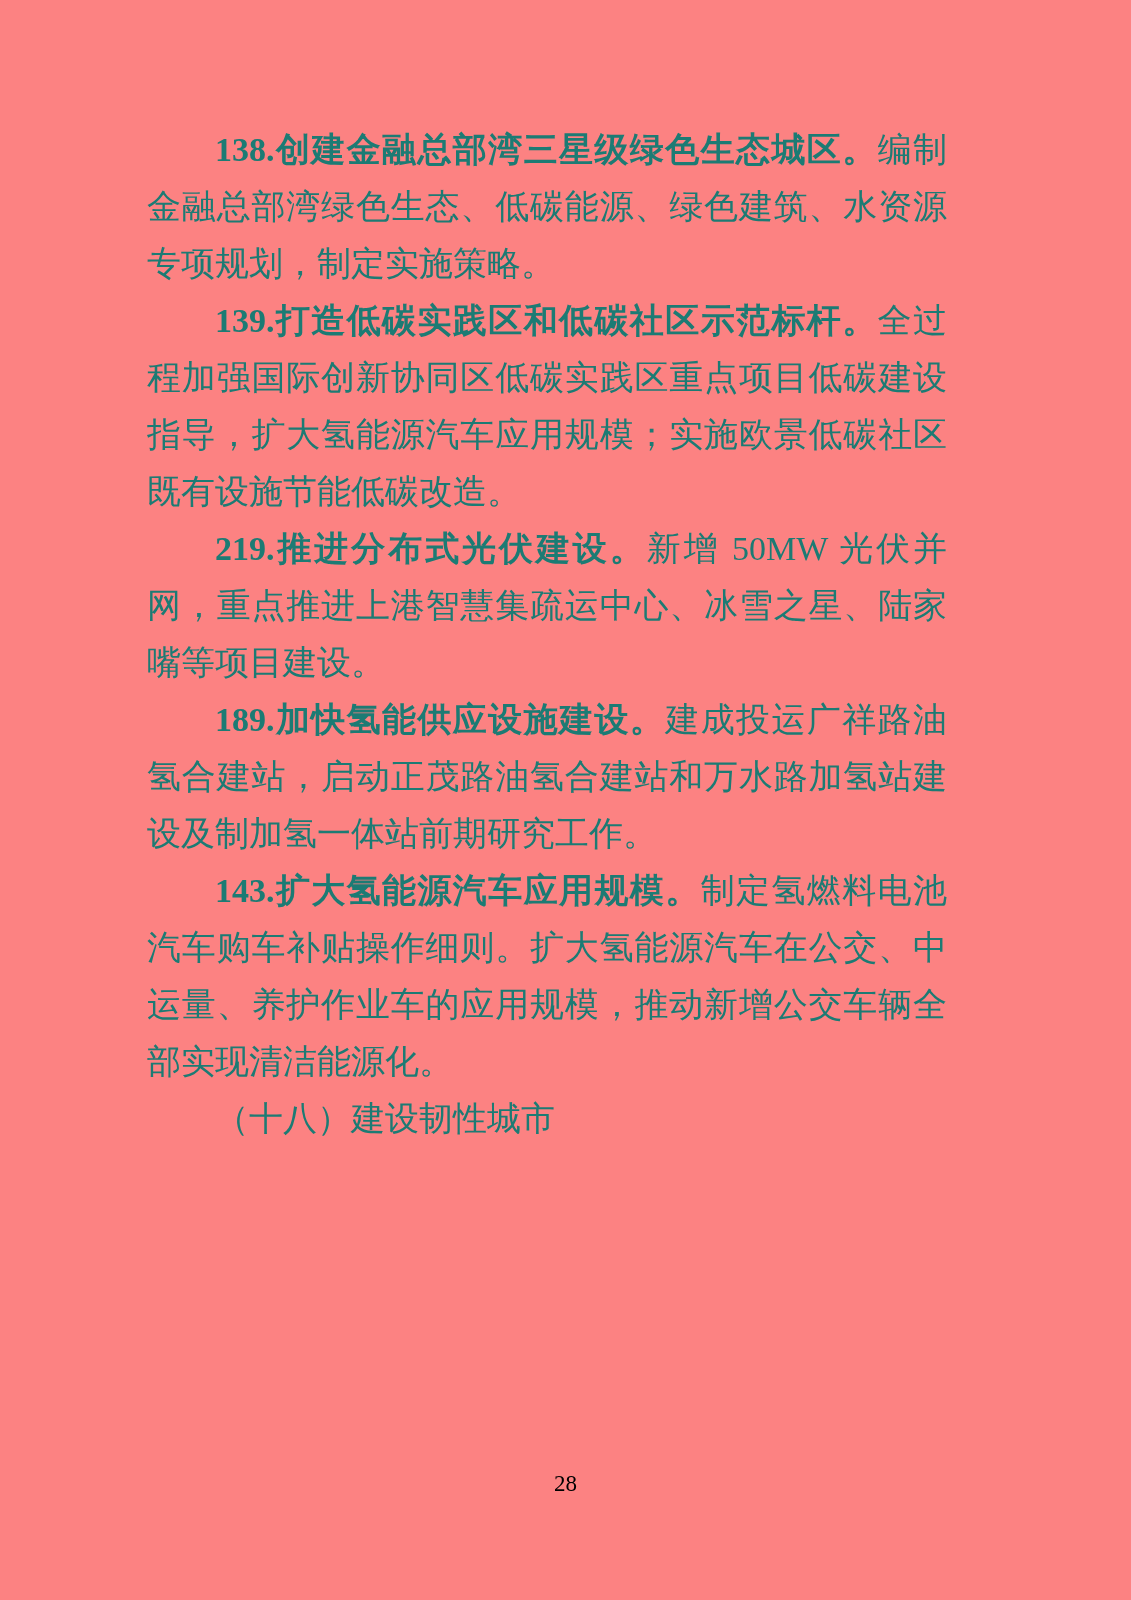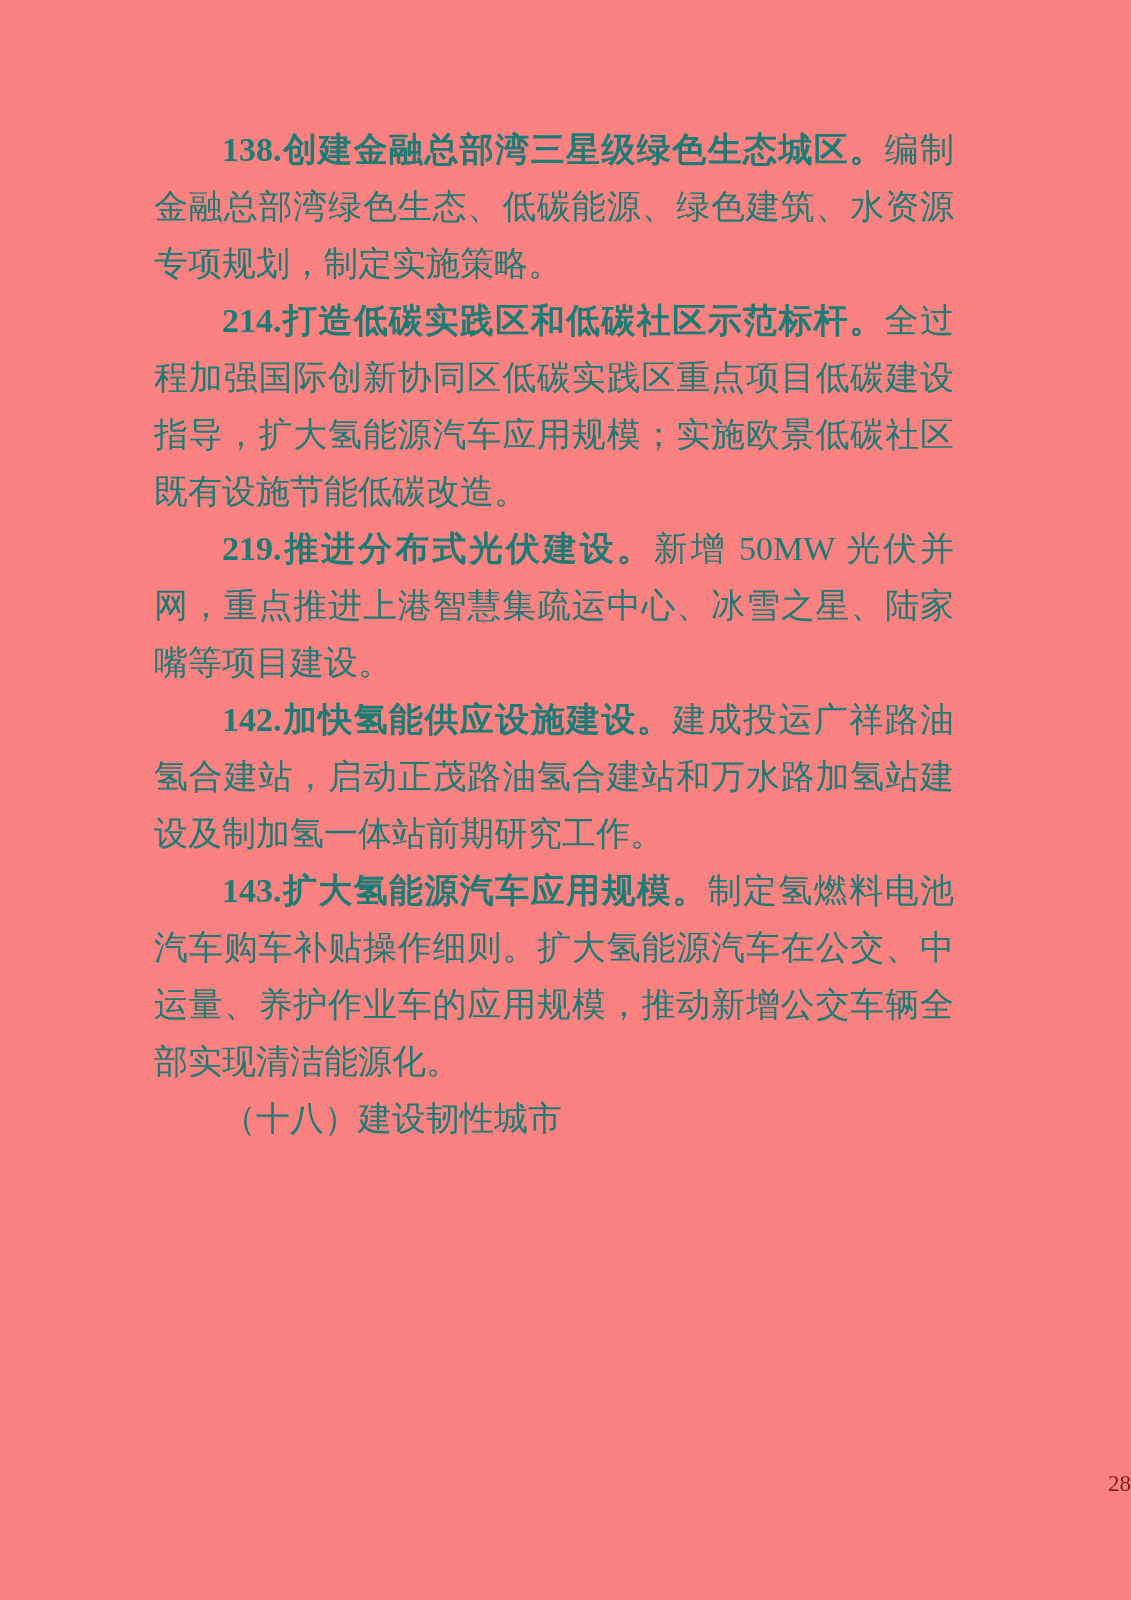--- a/index.html
+++ b/index.html
@@ -12,61 +12,61 @@
     width: 1131px;
     height: 1600px;
     background: #FC8282;
     overflow: hidden;
     font-family: "Liberation Serif", "DejaVu Serif", serif;
     color: #1C7B74;
   }
   .text-body {
     position: absolute;
     top: 121px;
-    left: 154px;
+    left: 147px;
     width: 800px;
     font-size: 34px;
     line-height: 57px;
     text-align: justify;
   }
   .para {
     margin: 0;
     text-indent: 2em;
   }
   .para .lead {
     font-weight: bold;
   }
   .para.heading {
     font-weight: normal;
   }
   .page-number {
     position: absolute;
     top: 1468px;
     left: 0;
     width: 100%;
-    text-align: right;
+    text-align: center;
     font-size: 23px;
     line-height: 32px;
-    color: #7f1d1d;
+    color: #000000;
   }
 </style>
 </head>
 <body>
 
 <div class="page">
   <div class="text-body">
 
     <p class="para"><span class="lead">138.创建金融总部湾三星级绿色生态城区。</span><span class="body">编制金融总部湾绿色生态、低碳能源、绿色建筑、水资源专项规划，制定实施策略。</span></p>
 
-    <p class="para"><span class="lead">214.打造低碳实践区和低碳社区示范标杆。</span><span class="body">全过程加强国际创新协同区低碳实践区重点项目低碳建设指导，扩大氢能源汽车应用规模；实施欧景低碳社区既有设施节能低碳改造。</span></p>
+    <p class="para"><span class="lead">139.打造低碳实践区和低碳社区示范标杆。</span><span class="body">全过程加强国际创新协同区低碳实践区重点项目低碳建设指导，扩大氢能源汽车应用规模；实施欧景低碳社区既有设施节能低碳改造。</span></p>
 
 
     <p class="para"><span class="lead">219.推进分布式光伏建设。</span><span class="body">新增 50MW 光伏并网，重点推进上港智慧集疏运中心、冰雪之星、陆家嘴等项目建设。</span></p>
 
-    <p class="para"><span class="lead">142.加快氢能供应设施建设。</span><span class="body">建成投运广祥路油氢合建站，启动正茂路油氢合建站和万水路加氢站建设及制加氢一体站前期研究工作。</span></p>
+    <p class="para"><span class="lead">189.加快氢能供应设施建设。</span><span class="body">建成投运广祥路油氢合建站，启动正茂路油氢合建站和万水路加氢站建设及制加氢一体站前期研究工作。</span></p>
 
     <p class="para"><span class="lead">143.扩大氢能源汽车应用规模。</span><span class="body">制定氢燃料电池汽车购车补贴操作细则。扩大氢能源汽车在公交、中运量、养护作业车的应用规模，推动新增公交车辆全部实现清洁能源化。</span></p>
 
     <p class="para heading">（十八）建设韧性城市</p>
 
 
   </div>
 
   <div class="page-number">28</div>
 </div>

